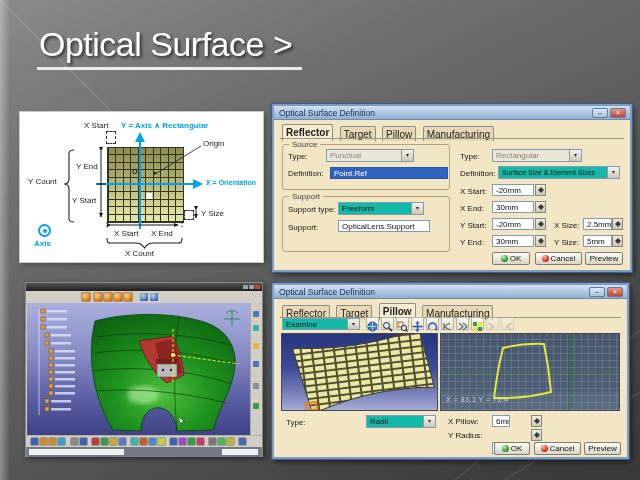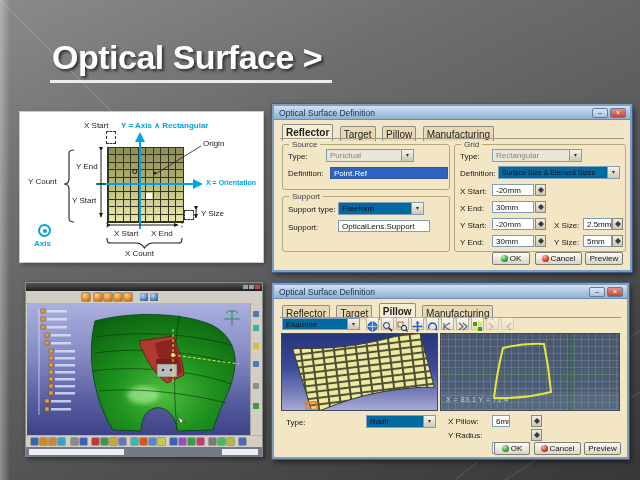--- a/index.html
+++ b/index.html
@@ -3,21 +3,21 @@
 <meta charset="utf-8">
 <style>
   html,body{margin:0;padding:0;background:#2e2e2e;}
   .slide{position:relative;width:640px;height:480px;overflow:hidden;
     font-family:"Liberation Sans",sans-serif;
     background:linear-gradient(155deg,#8a8a8a 0%,#6e6e6e 28%,#565656 60%,#414141 85%,#383838 100%);}
   .slide::before{content:"";position:absolute;left:0;top:0;width:10px;height:100%;
     background:linear-gradient(90deg,rgba(255,255,255,.35),rgba(255,255,255,0));}
   .deco{position:absolute;left:0;top:0;pointer-events:none;}
   
-  .title{position:absolute;left:34px;top:22px;margin:16px;font-size:34px;font-weight:bold;color:#fff;
+  .title{position:absolute;left:34px;top:22px;margin:3px;font-size:34px;font-weight:normal;color:#fff;
     letter-spacing:-.5px;text-shadow:2px 2px 3px rgba(0,0,0,.6);
     border-bottom:3px solid #ececec;padding:0 10px 3px 2px;}
   .subtitle{position:absolute;left:40px;top:84px;font-size:16px;color:#f7f7f7;text-shadow:1px 1px 2px rgba(0,0,0,.7);}
   .caption{position:absolute;left:40px;top:456px;width:420px;text-align:center;font-size:11px;color:#f0f0f0;text-shadow:1px 1px 1px rgba(0,0,0,.7);}
   
   .panel{position:absolute;left:20px;top:112px;width:243px;height:150px;background:#fff;
     box-shadow:0 0 0 1px #c9c9c9,2px 2px 5px rgba(0,0,0,.35);}
   .panel .lab{position:absolute;font-size:8px;color:#1c1c1c;white-space:nowrap;line-height:9px;}
   .panel .cy{color:#00a2e8;font-weight:bold;}
   .dgrid{position:absolute;left:87px;top:35px;width:75px;height:74px;border:1px solid #33331f;
@@ -41,21 +41,21 @@
   .tab{display:inline-block;font-size:10px;color:#222;padding:2px 3px 1px;border:1px solid #8c8c8c;
     border-bottom:none;border-radius:2px 2px 0 0;background:#e9d8b4;margin-right:2px;vertical-align:bottom;}
   .tab.active{background:#f7edd2;font-weight:bold;padding-bottom:3px;}
   .tabline{position:absolute;left:6px;right:6px;top:32px;height:0;border-top:1px solid #9a9a8a;}
   .gbox{position:absolute;border:1px solid #b6a67c;border-radius:3px;}
   .glabel{position:absolute;top:-5px;left:6px;background:#f3e6c4;padding:0 3px;font-size:8px;color:#3e4048;}
   .lbl{position:absolute;font-size:8px;color:#161616;white-space:nowrap;}
   .field{position:absolute;height:12px;background:#fff;border:1px solid #7f9db9;font-size:8px;line-height:12px;
     padding:0 3px;color:#111;white-space:nowrap;overflow:hidden;box-sizing:border-box;}
   .field.sel{background:#2e63c0;border-color:#2a57aa;color:#fff;}
-  .combo{position:absolute;height:13px;background:#0369a1;border:1px solid #7f9db9;font-size:8px;line-height:11px;
+  .combo{position:absolute;height:13px;background:#14b8a6;border:1px solid #7f9db9;font-size:8px;line-height:11px;
     padding:0 13px 0 3px;color:#111;white-space:nowrap;overflow:hidden;box-sizing:border-box;}
   .combo .da{position:absolute;right:0;top:0;bottom:0;width:11px;background:linear-gradient(#f6f4ec,#ccc8b8);
     border-left:1px solid #9a9a8a;text-align:center;font-size:6px;line-height:11px;color:#333;}
   .combo.dis{background:#ebe7d8;color:#85857b;}
   .combo.sm{font-size:7px;}
   .spin{position:absolute;width:11px;height:12px;border:1px solid #8a8a7a;background:linear-gradient(#efece0,#cdc9b8);box-sizing:border-box;}
   .spin i{position:absolute;left:2px;width:0;height:0;border-left:3px solid transparent;border-right:3px solid transparent;}
   .spin .up{top:2px;border-bottom:3px solid #3a3a3a;}
   .spin .dn{bottom:2px;border-top:3px solid #3a3a3a;}
   .btn{position:absolute;height:13px;background:linear-gradient(#fefdf8,#d8d4c5);border:1px solid #7d7d74;border-radius:2px;
@@ -181,23 +181,20 @@
     <span class="lbl" style="left:14px;top:99px">Support type:</span>
     <div class="combo" style="left:64px;top:96px;width:86px">
       <span>Freeform</span>
       <span class="da">▾</span>
     </div>
     <span class="lbl" style="left:14px;top:117px">Support:</span>
     <div class="field" style="left:64px;top:114px;width:92px">
       <span>OpticalLens.Support</span>
     </div>
 
-    <div class="gbox" style="left:180px;top:38px;width:170px;height:106px">
-      <span class="glabel">Grid</span>
-    </div>
     <span class="lbl" style="left:186px;top:46px">Type:</span>
     <div class="combo dis" style="left:218px;top:43px;width:90px">
       <span>Rectangular</span>
       <span class="da">▾</span>
     </div>
     <span class="lbl" style="left:186px;top:63px">Definition:</span>
     <div class="combo sm" style="left:224px;top:60px;width:122px">
       <span>Surface Size &amp; Element Sizes</span>
       <span class="da">▾</span>
     </div>

